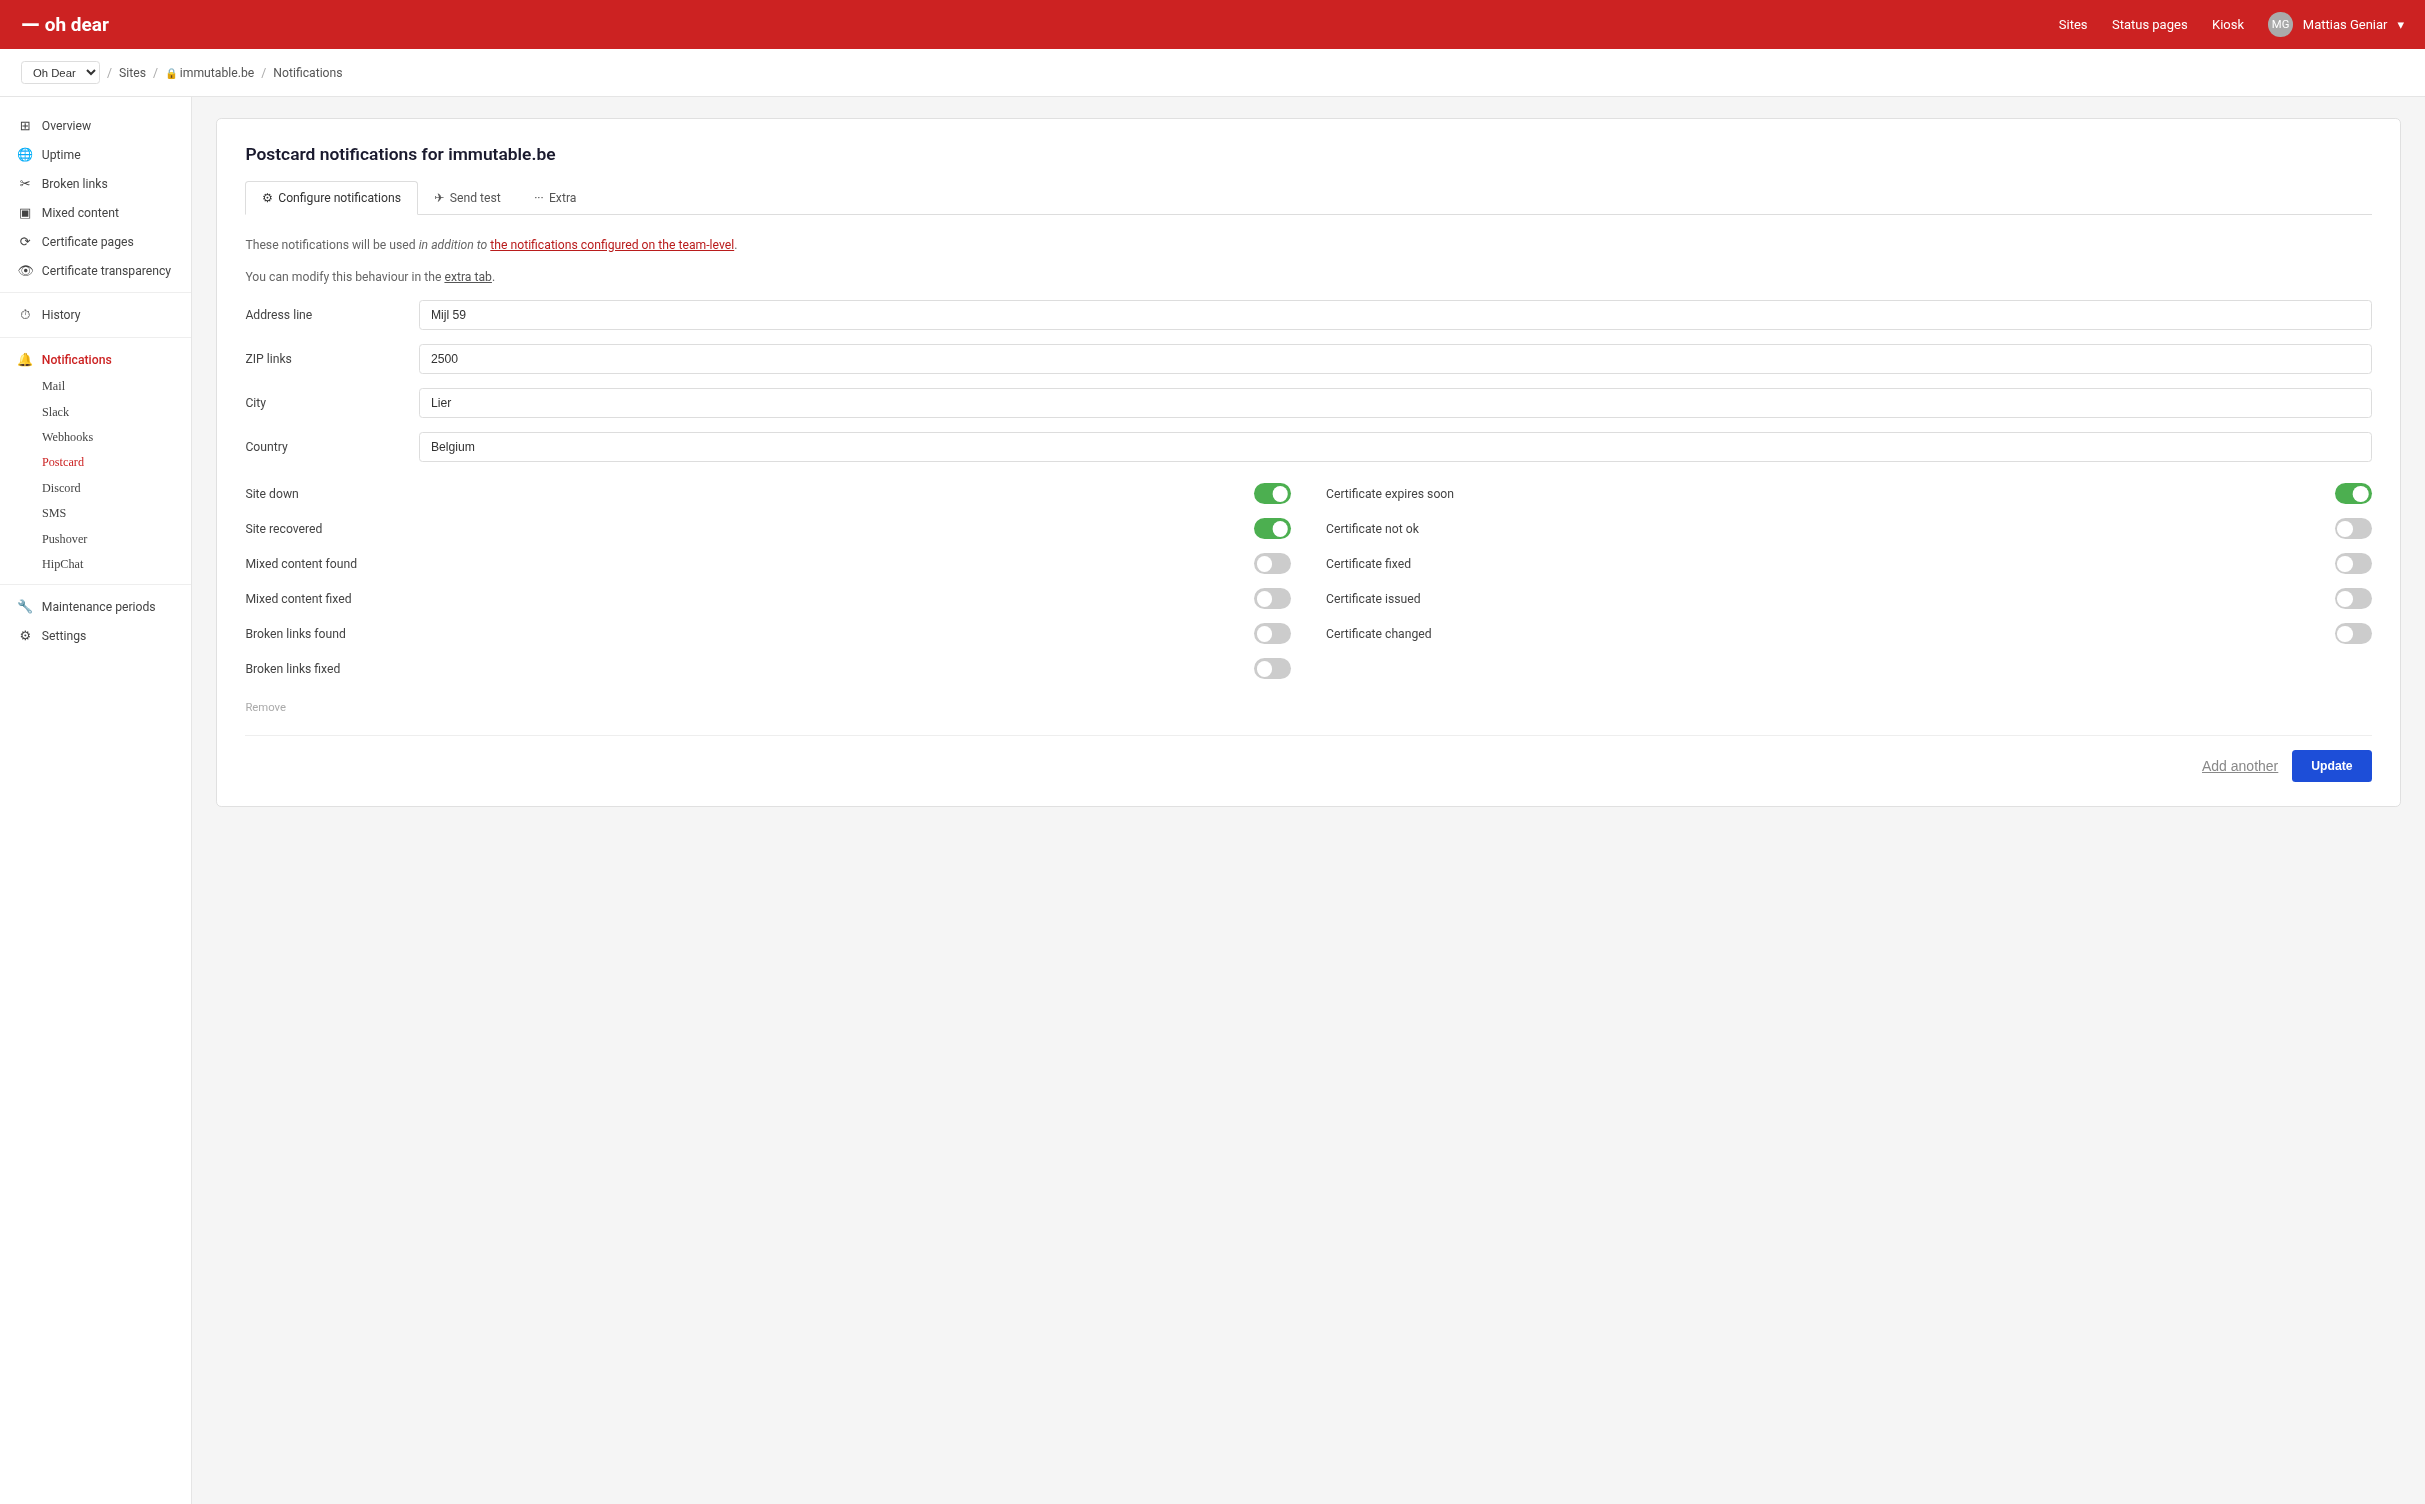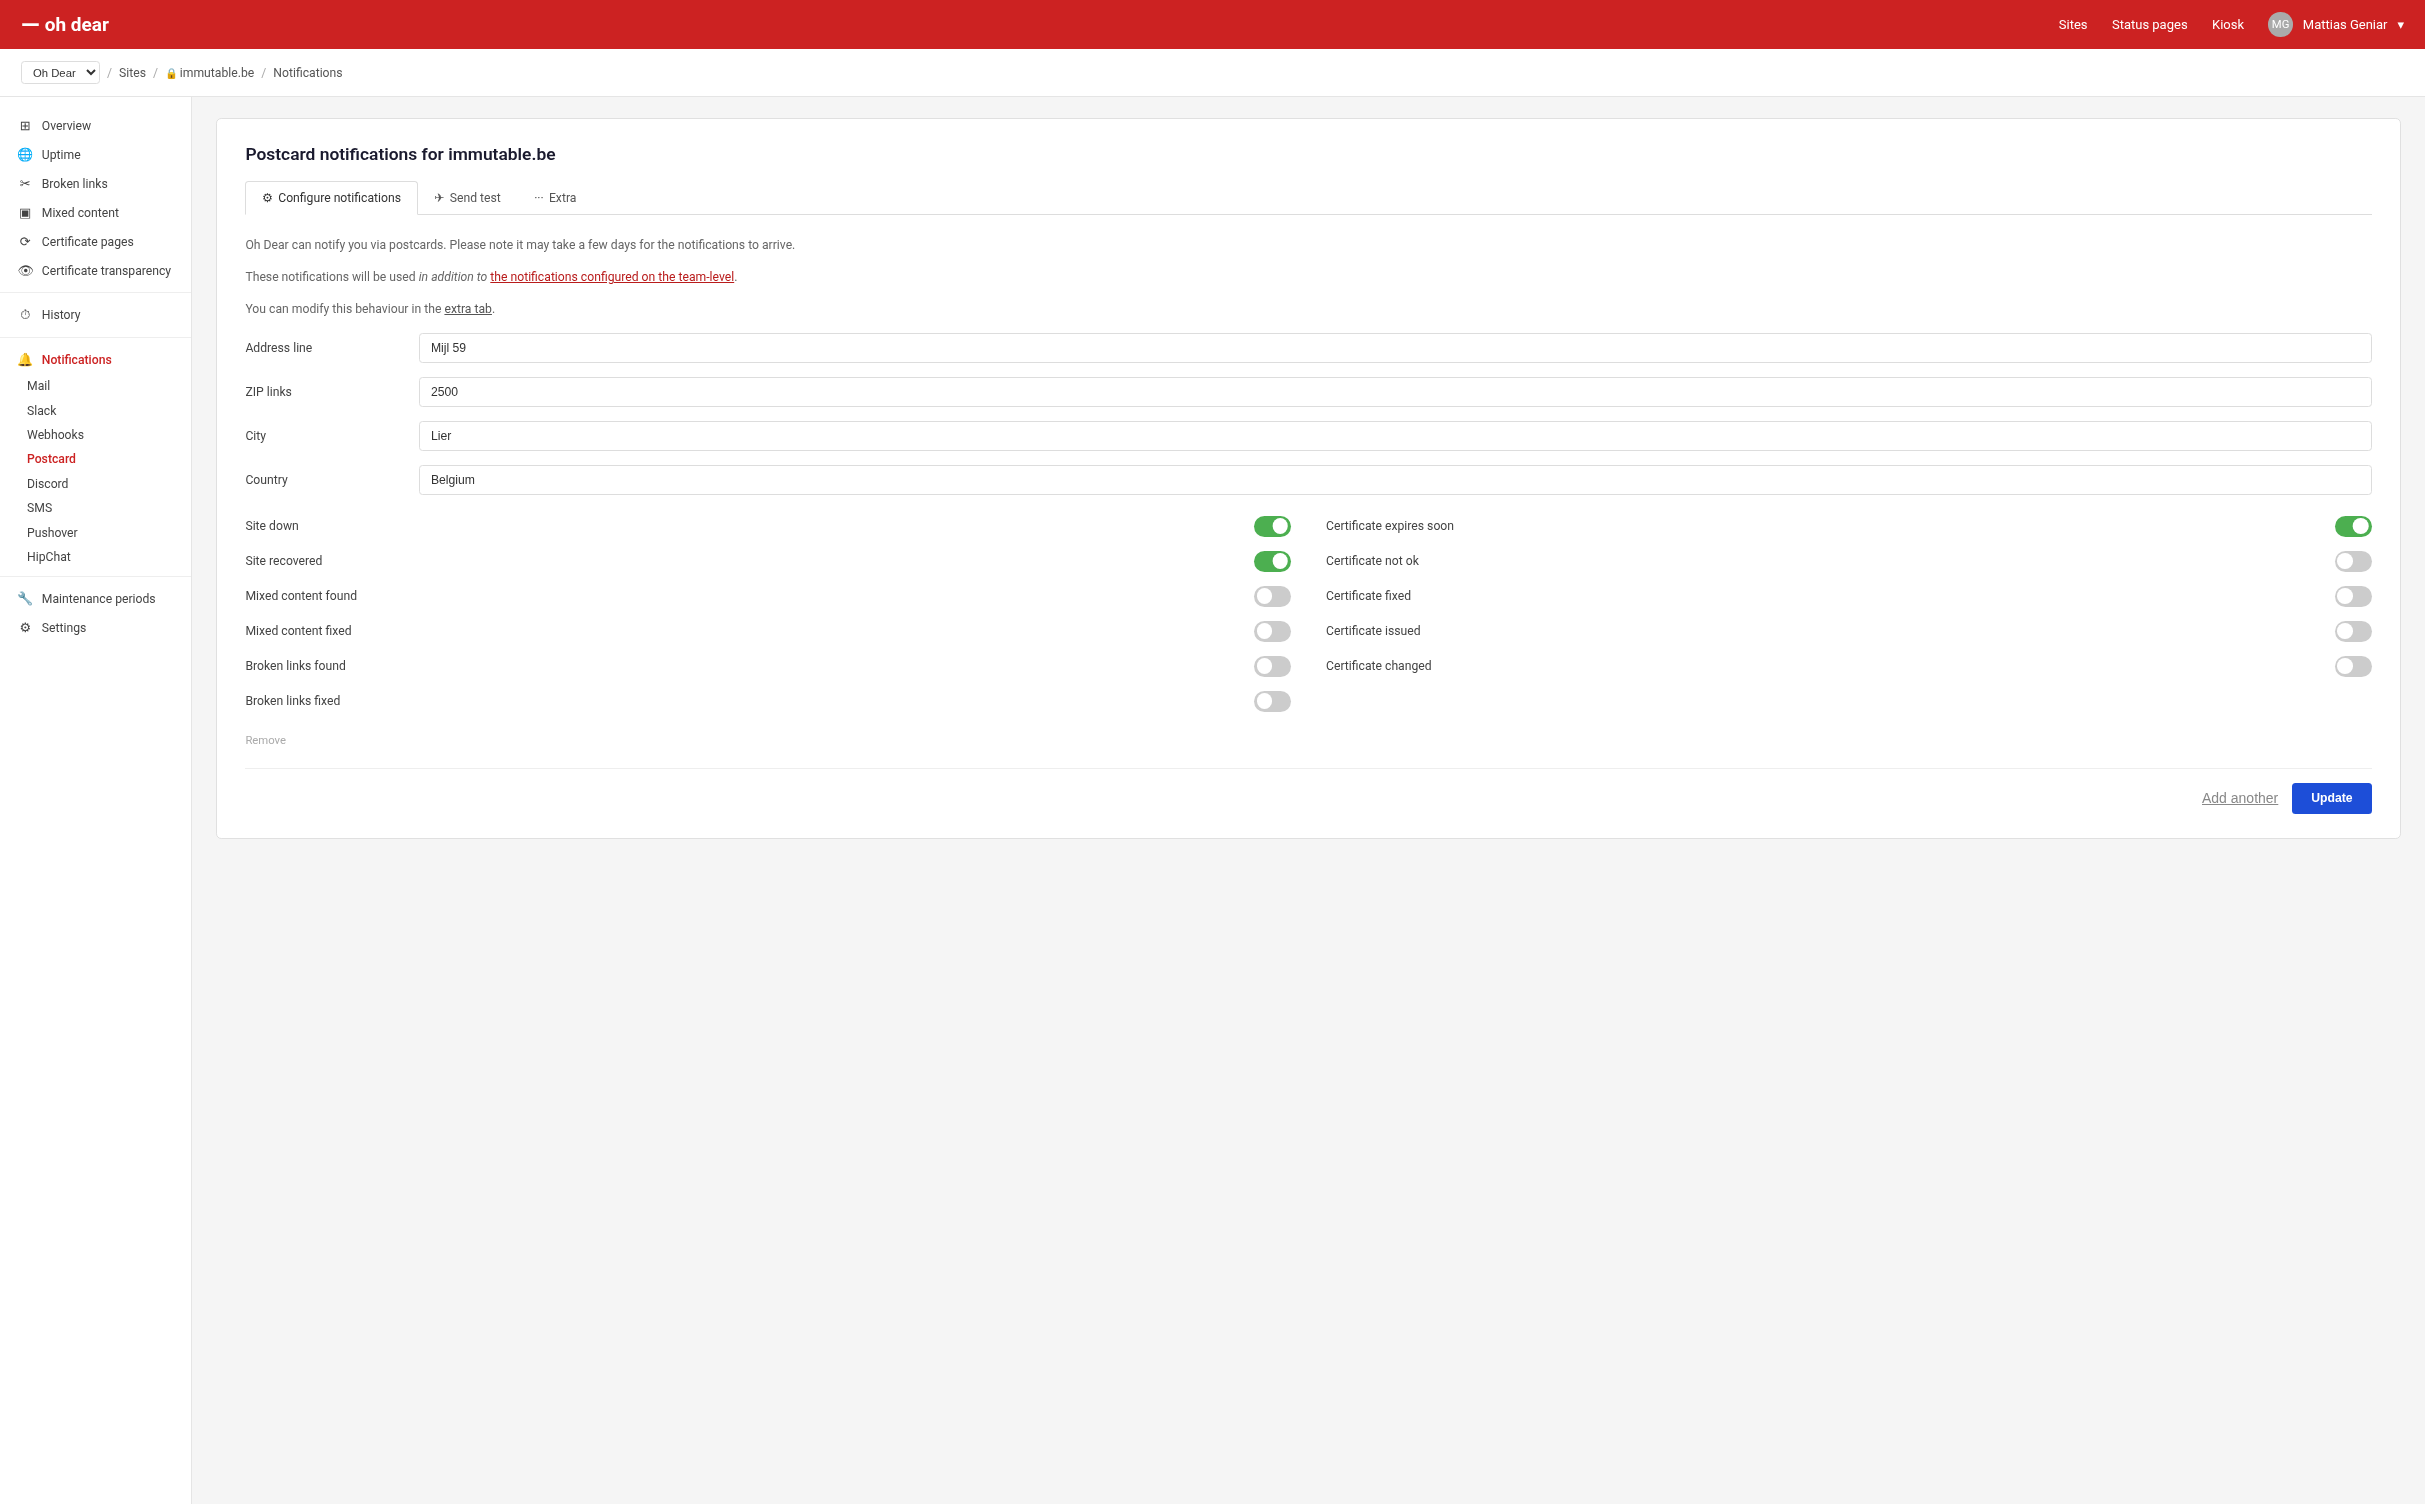--- a/index.html
+++ b/index.html
@@ -90,21 +90,21 @@
       align-items: center;
       gap: 8.7px;
       padding: 7px 17.4px;
       cursor: pointer;
       color: #444;
       font-size: 12.2px;
       text-decoration: none;
     }
     .sidebar-item.active { color: #cc2222; }
     .sidebar-item .icon { width: 15.7px; text-align: center; font-size: 13px; }
-    .sidebar-sub { padding-left: 27px; }
+    .sidebar-sub { padding-left: 42px; font-family: Liberation Serif, serif; }
     .sidebar-sub-item {
       display: block;
       padding: 5.2px 0 5.2px 0;
       cursor: pointer;
       color: #444;
       font-size: 12.2px;
       text-decoration: none;
     }
     .sidebar-sub-item.active { color: #cc2222; font-weight: 500; }
 
@@ -354,21 +354,20 @@
         <a class="tab" href="#">
           <span>✈</span>
           <span>Send test</span>
         </a>
         <a class="tab" href="#">
           <span>···</span>
           <span>Extra</span>
         </a>
       </div>
 
-      <p class="info-text">Oh Dear can notify you via postcards. Please note it may take a few days for the notifications to arrive.</p>
       <p class="info-text">
         <span>These notifications will be used </span><em>in addition to</em> <a href="#" style="text-decoration:underline;color:#b91c1c;">the notifications configured on the team-level</a><span>.</span>
       </p>
       <p class="info-text">
         <span>You can modify this behaviour in the </span><a href="#" style="text-decoration:underline;color:#555;">extra tab</a><span>.</span>
       </p>
 
       <div class="form-row">
         <label class="form-label">Address line</label>
         <input class="form-input" type="text" value="Mijl 59" style="">

